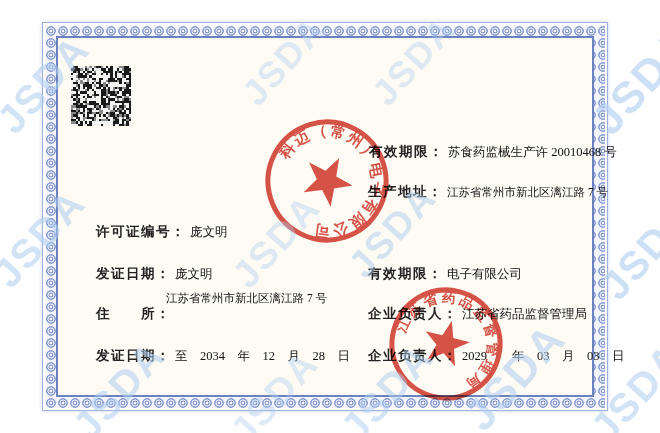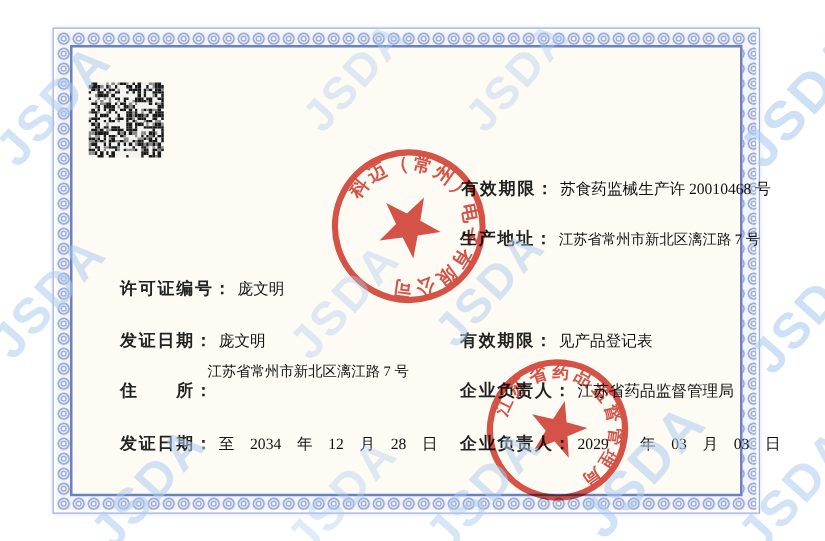--- a/index.html
+++ b/index.html
@@ -761,21 +761,21 @@
 
         <div class="row" style="left:38px; top:184px;">
           <span class="lbl">许可证编号：</span><span class="val big">庞文明</span>
         </div>
 
         <div class="row" style="left:38px; top:226px;">
           <span class="lbl">发证日期：</span><span class="val big">庞文明</span>
         </div>
 
         <div class="row" style="left:310px; top:226px;">
-          <span class="lbl">有效期限：</span><span class="val big">见产品登记表</span>
+          <span class="lbl">有效期限：</span><span class="val big">电子有限公司</span>
         </div>
 
         <div class="row" style="left:108px; top:250px;">
           <span class="val" style="padding-left:0;">江苏省常州市新北区漓江路 7 号</span>
         </div>
         <div class="row" style="left:38px; top:266px;">
           <span class="lbl">住　　所：</span>
         </div>
 
         <div class="row" style="left:310px; top:266px;">

